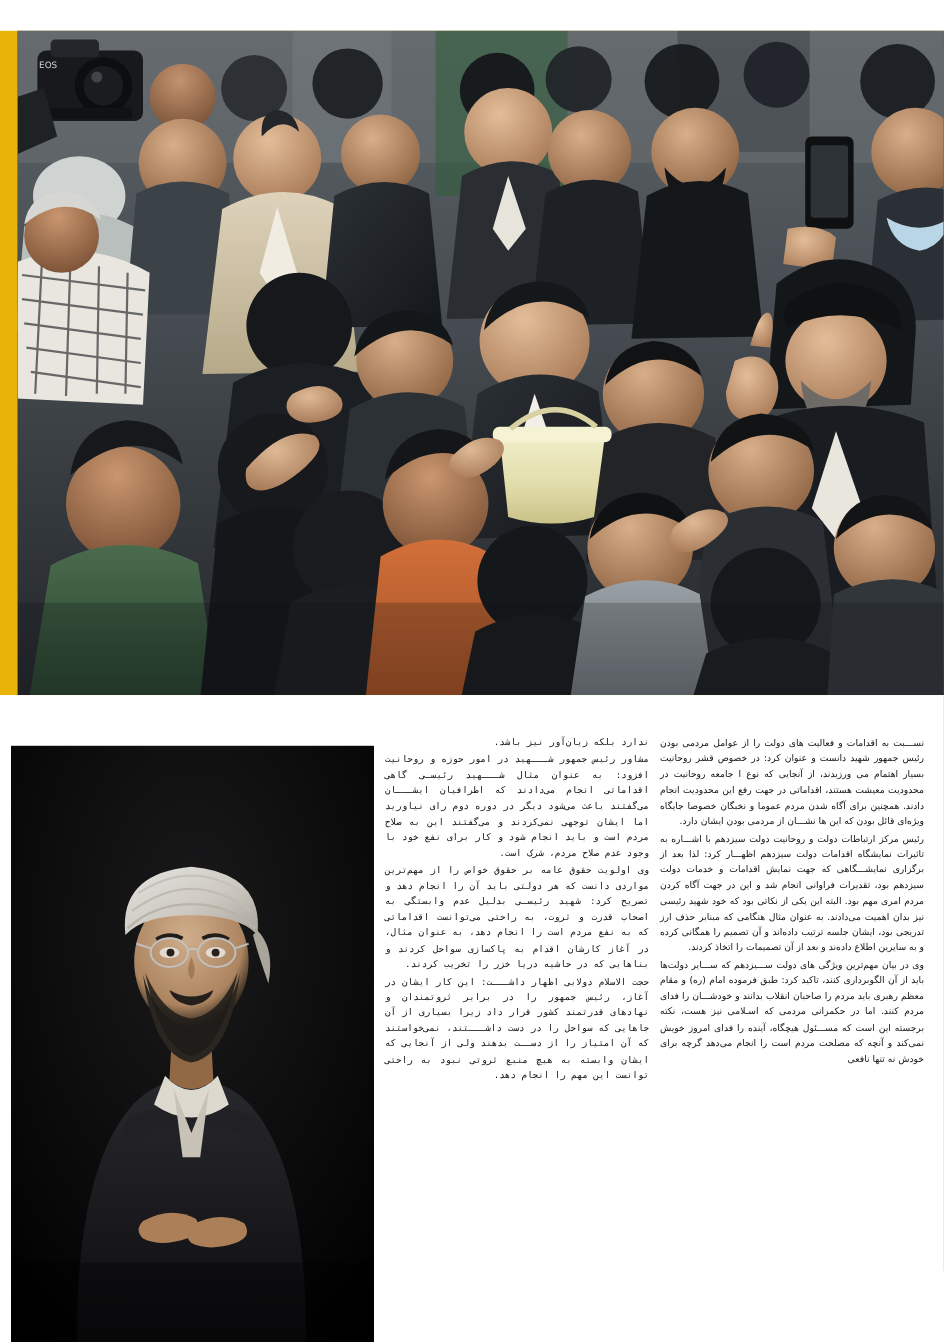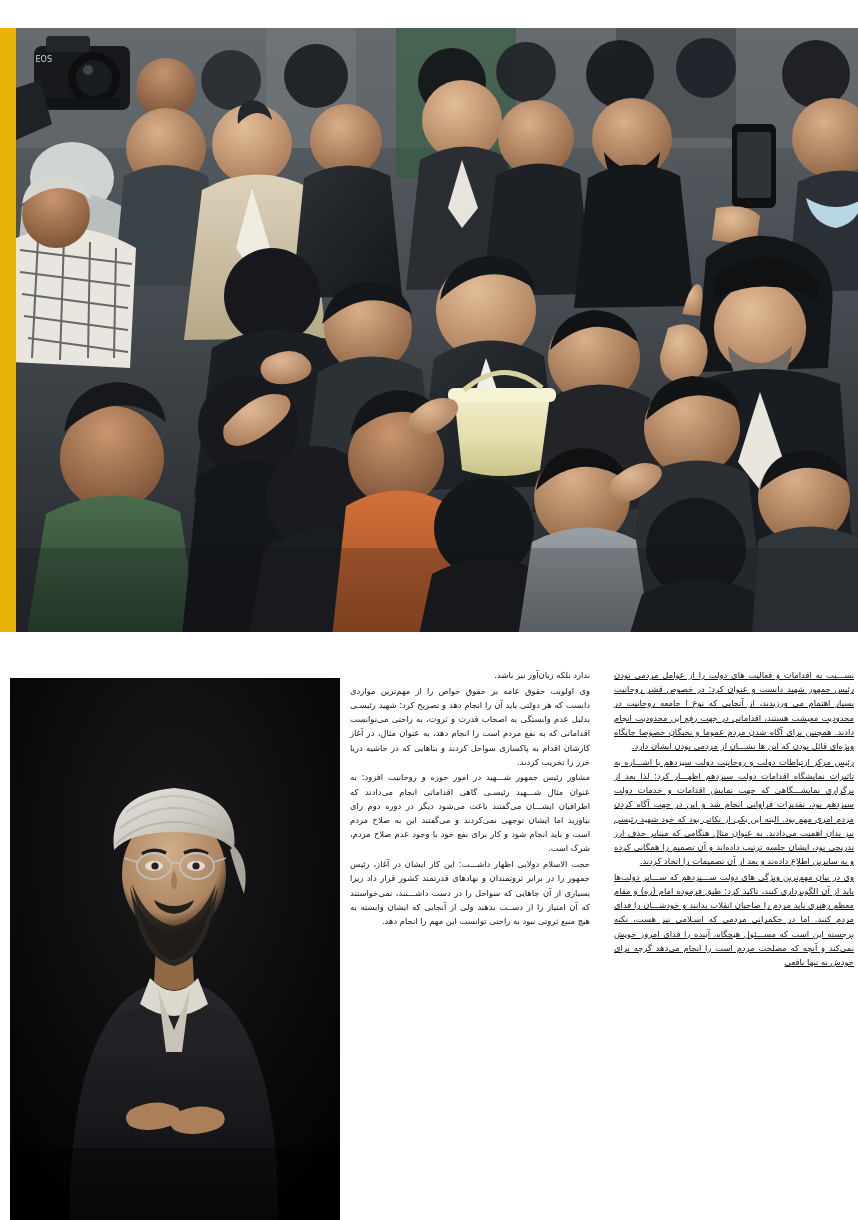--- a/index.html
+++ b/index.html
@@ -66,22 +66,22 @@
     color: #111;
     text-align: justify;
     text-justify: inter-word;
     direction: rtl;
     font-family: "DejaVu Sans", sans-serif;
   }
   .col p {
     margin: 0 0 1.5px 0;
     text-align: justify;
   }
-  .col-mid { right: 268px; }
-  .col-right { right: 4px; text-decoration: underline; }
+  .col-mid { right: 268px; font-family: Liberation Mono, monospace; }
+  .col-right { right: 18px; }
 
   
   .gutter {
     position: absolute;
     left: 0;
     top: 604px;
     width: 858px;
     height: 1px;
     background: #ffffff;
   }
@@ -384,22 +384,22 @@
           <path d="M164 436 q26 -14 48 -2 q8 12 -8 18 q-24 8 -40 0 q-8 -8 0 -16 Z"></path>
         </g>
 
         <rect x="0" y="0" width="330" height="565" fill="url(#pbg)" opacity="0.08"></rect>
         <rect x="0" y="470" width="330" height="95" fill="#000000" opacity="0.35"></rect>
       </svg>
     </div>
 
     <div class="col col-mid">
       <p>ندارد بلکه زیان‌آور نیز باشد.</p>
+      <p>مشاور رئیس جمهور شـــهید در امور حوزه و روحانیت افزود: به عنوان مثال شـــهید رئیسـی گاهی اقداماتی انجام می‌دادند که اطرافیان ایشـــان می‌گفتند باعث می‌شود دیگر در دوره دوم رای نیاورید اما ایشان توجهی نمی‌کردند و می‌گفتند این به صلاح مردم است و باید انجام شود و کار برای نفع خود با وجود عدم صلاح مردم، شرک است.</p>
       <p>وی اولویت حقوق عامه بر حقوق خواص را از مهم‌ترین مواردی دانست که هر دولتی باید آن را انجام دهد و تصریح کرد: شهید رئیسـی بدلیل عدم وابستگی به اصحاب قدرت و ثروت، به راحتی می‌توانست اقداماتی که به نفع مردم است را انجام دهد، به عنوان مثال، در آغاز کارشان اقدام به پاکسازی سواحل کردند و بناهایی که در حاشیه دریا خزر را تخریب کردند.</p>
-      <p>مشاور رئیس جمهور شـــهید در امور حوزه و روحانیت افزود: به عنوان مثال شـــهید رئیسـی گاهی اقداماتی انجام می‌دادند که اطرافیان ایشـــان می‌گفتند باعث می‌شود دیگر در دوره دوم رای نیاورید اما ایشان توجهی نمی‌کردند و می‌گفتند این به صلاح مردم است و باید انجام شود و کار برای نفع خود با وجود عدم صلاح مردم، شرک است.</p>
       <p>حجت الاسلام دولابی اظهار داشـــت: این کار ایشان در آغاز، رئیس جمهور را در برابر ثروتمندان و نهادهای قدرتمند کشور قرار داد زیرا بسیاری از آن جاهایی که سواحل را در دست داشـــتند، نمی‌خواستند که آن امتیاز را از دســت بدهند ولی از آنجایی که ایشان وابسته به هیچ منبع ثروتی نبود به راحتی توانست این مهم را انجام دهد.</p>
     </div>
 
     <div class="col col-right">
       <p>نســـبت به اقدامات و فعالیت های دولت را از عوامل مردمی بودن رئیس جمهور شهید دانست و عنوان کرد: در خصوص قشر روحانیت بسیار اهتمام می ورزیدند، از آنجایی که نوع ‌ا جامعه روحانیت در محدودیت معیشت هستند، اقداماتی در جهت رفع این محدودیت انجام دادند. همچنین برای آگاه شدن مردم عموما و نخبگان خصوصا جایگاه ویژه‌ای قائل بودن که این ها نشـــان از مردمی بودن ایشان دارد.</p>
       <p>رئیس مرکز ارتباطات دولت و روحانیت دولت سیزدهم با اشـــاره به تاثیرات نمایشگاه اقدامات دولت سیزدهم اظهـــار کرد: لذا بعد از برگزاری نمایشـــگاهی که جهت نمایش اقدامات و خدمات دولت سیزدهم بود، تقدیرات فراوانی انجام شد و این در جهت آگاه کردن مردم امری مهم بود. البته این یکی از نکاتی بود که خود شهید رئیسی نیز بدان اهمیت می‌دادند. به عنوان مثال هنگامی که مبنابر حذف ارز تدریجی بود، ایشان جلسه ترتیب داده‌اند و آن تصمیم را همگانی کرده و به سایرین اطلاع داده‌ند و بعد از آن تصمیمات را اتخاذ کردند.</p>
       <p>وی در بیان مهم‌ترین ویژگی های دولت ســـیزدهم که ســـایر دولت‌ها باید از آن الگوبرداری کنند، تاکید کرد: طبق فرموده امام (ره) و مقام معظم رهبری باید مردم را صاحبان انقلاب بدانند و خودشـــان را فدای مردم کنند. اما در حکمرانی مردمی که اسـلامی نیز هست، نکته برجسته این است که مســـئول هیچگاه، آینده را فدای امروز خویش نمی‌کند و آنچه که مصلحت مردم است را انجام می‌دهد گرچه برای خودش نه تنها نافعی</p>
     </div>
 
   </div>

